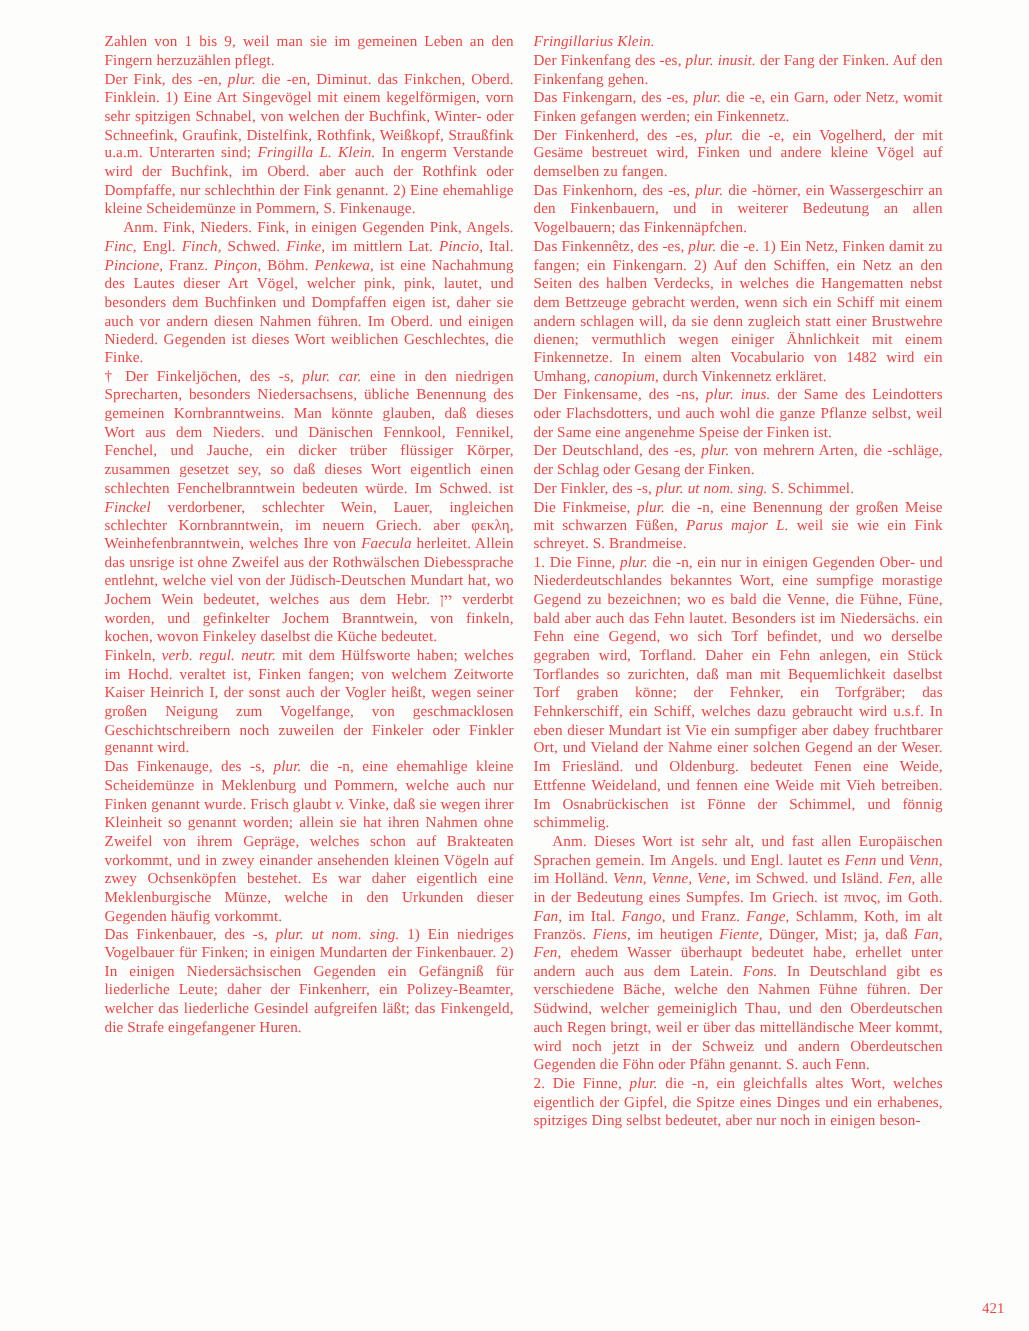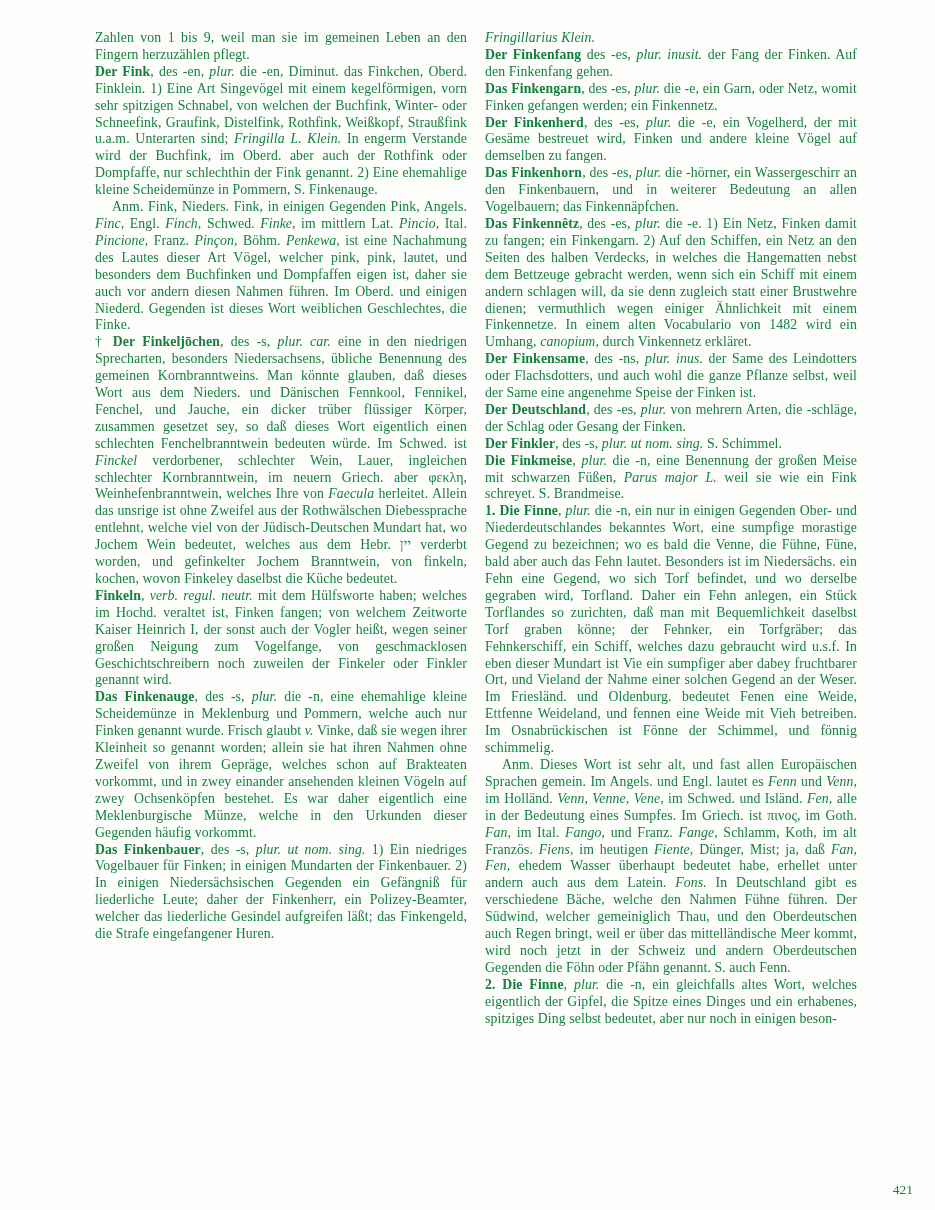--- a/index.html
+++ b/index.html
@@ -5,21 +5,21 @@
   html, body {
     margin: 0;
     padding: 0;
     background: #fdfdfc;
   }
   .page {
     position: relative;
     width: 935px;
     height: 1210px;
     background: #fdfdfc;
-    color: #15803d;
+    color: #ef4444;
     font-family: "Liberation Serif", "DejaVu Serif", serif;
     overflow: hidden;
   }
   .content {
     position: absolute;
     left: 95px;
     top: 30px;
     width: 762px;
     display: flex;
     gap: 18px;
@@ -31,21 +31,21 @@
     margin: 0;
     padding: 0;
     font-size: 13.8px;
     line-height: 16.9px;
     text-align: justify;
     letter-spacing: 0.1px;
   }
   p.para.anm {
     text-indent: 17px;
   }
-  .b  { font-weight: bold; }
+  .b  { font-weight: normal; }
   .i  { font-style: italic; }
   .page-number {
     position: absolute;
     right: 22px;
     bottom: 14px;
     font-size: 13.5px;
     line-height: 1;
   }
 </style>
 </head>

